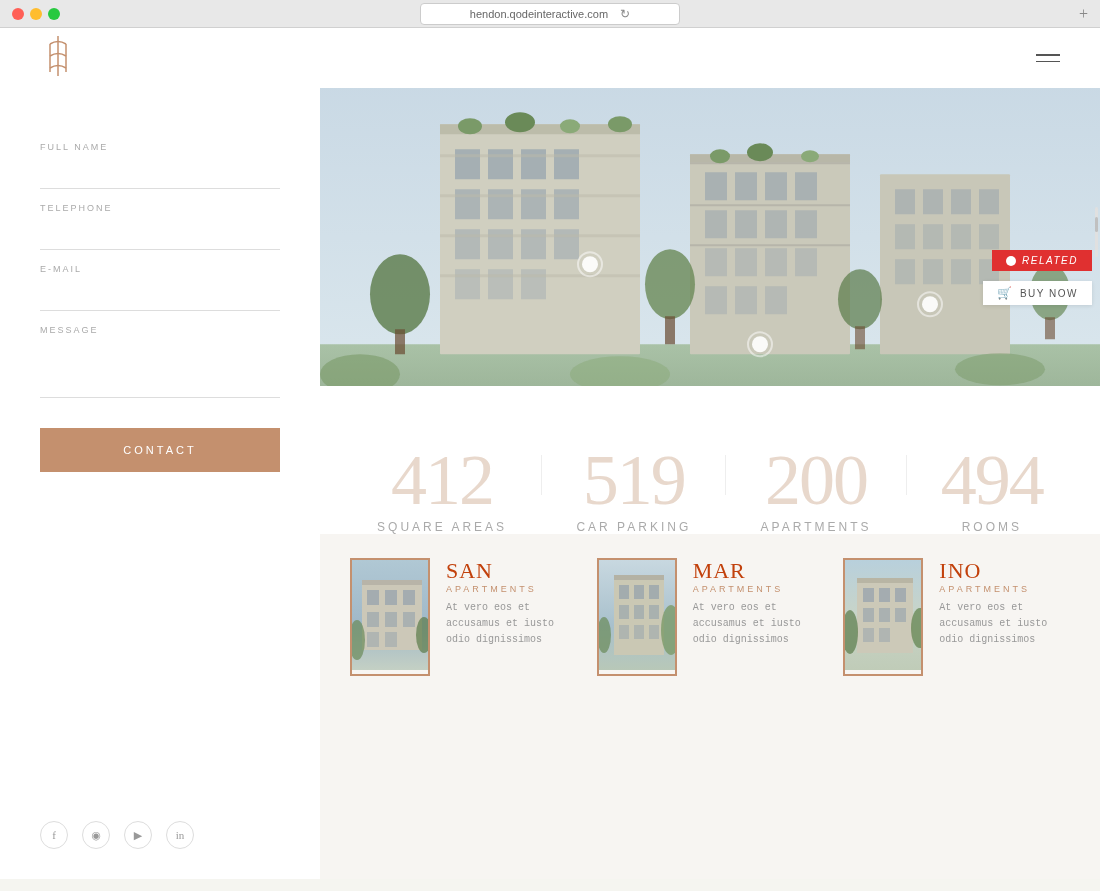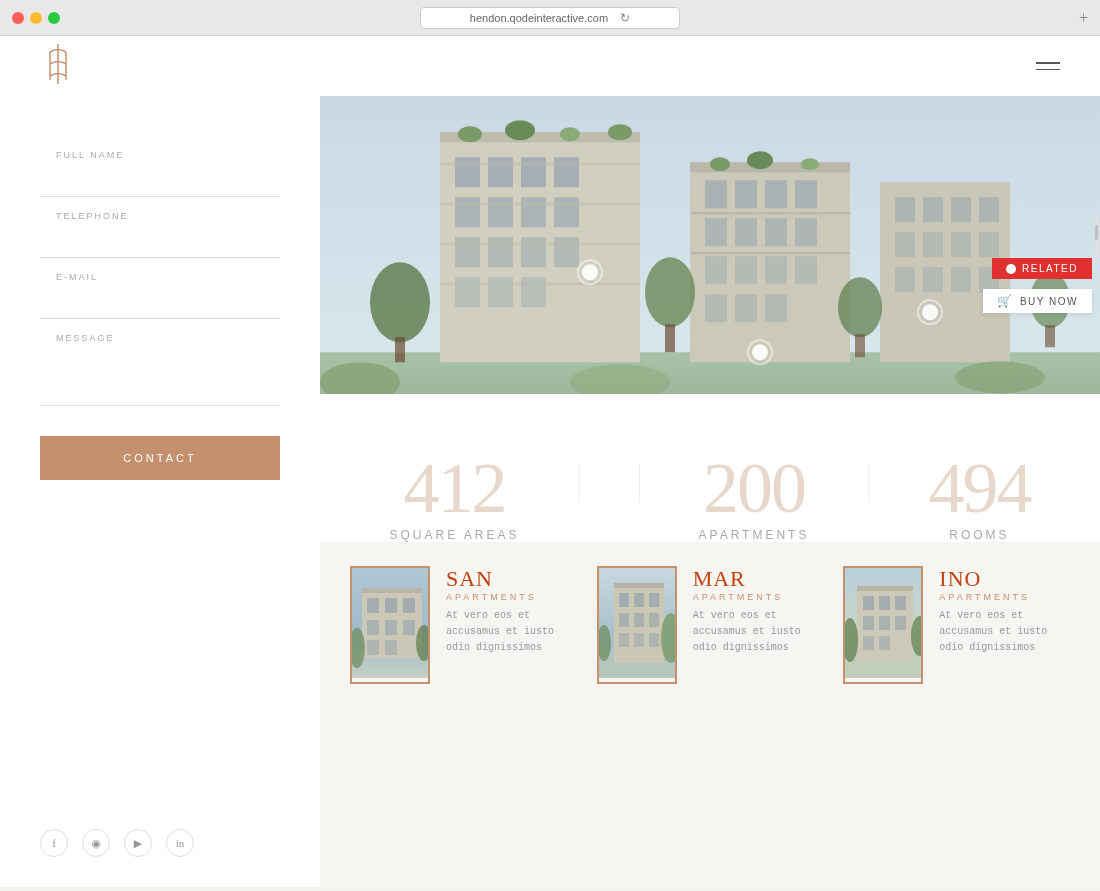--- a/index.html
+++ b/index.html
@@ -9,21 +9,21 @@
       height: 891px;
       background: #f5f5f0;
       font-family: 'Georgia', serif;
       overflow: hidden;
       position: relative;
     }
 
     
     .browser-chrome {
       background: #e8e8e8;
-      height: 36px;
+      height: 28px;
       display: flex;
       align-items: center;
       padding: 0 12px;
       border-bottom: 1px solid #d0d0d0;
       position: relative;
     }
 
     .browser-dots {
       display: flex;
       gap: 6px;
@@ -141,21 +141,20 @@
 
     .form-field label {
       display: block;
       font-size: 9px;
       letter-spacing: 2px;
       color: #aaa;
       font-family: sans-serif;
       font-weight: 400;
       text-transform: uppercase;
       margin-bottom: 4px;
-      margin-left: 16px;
     }
 
     .form-field input,
     .form-field textarea {
       width: 100%;
       border: none;
       outline: none;
       background: transparent;
       font-size: 12px;
       color: #888;
@@ -217,20 +216,21 @@
       padding: 5px 14px;
       font-size: 10px;
       letter-spacing: 1.5px;
       font-family: sans-serif;
       text-transform: uppercase;
       display: flex;
       align-items: center;
       gap: 6px;
       z-index: 20;
       cursor: pointer;
+      font-style: italic;
     }
 
     .buy-now-pill {
       position: absolute;
       top: 193px;
       right: 8px;
       background: white;
       color: #555;
       padding: 5px 14px;
       font-size: 10px;
@@ -527,20 +527,24 @@
         </div>
       </div>
 
       <div style="background:white; padding: 10px 0 0 0; flex-shrink:0;">
         <div class="stats-row">
           <div class="stat-item">
             <div class="stat-number">412</div>
             <div class="stat-label">SQUARE AREAS</div>
           </div>
           <div class="stat-divider"></div>
+          <div class="stat-item">
+            <div class="stat-number">519</div>
+            <div class="stat-label">CAR PARKING</div>
+          </div>
           <div class="stat-divider"></div>
           <div class="stat-item">
             <div class="stat-number">200</div>
             <div class="stat-label">APARTMENTS</div>
           </div>
           <div class="stat-divider"></div>
           <div class="stat-item">
             <div class="stat-number">494</div>
             <div class="stat-label">ROOMS</div>
           </div>

